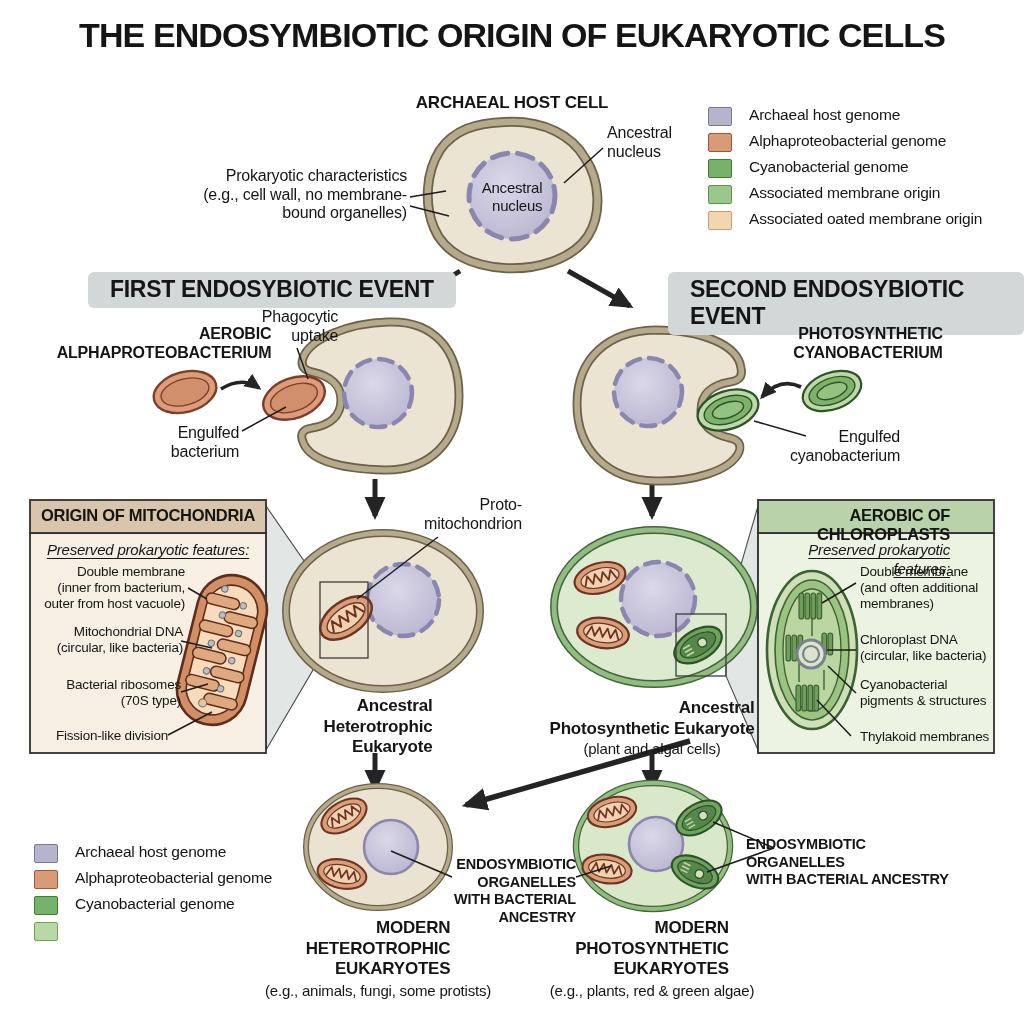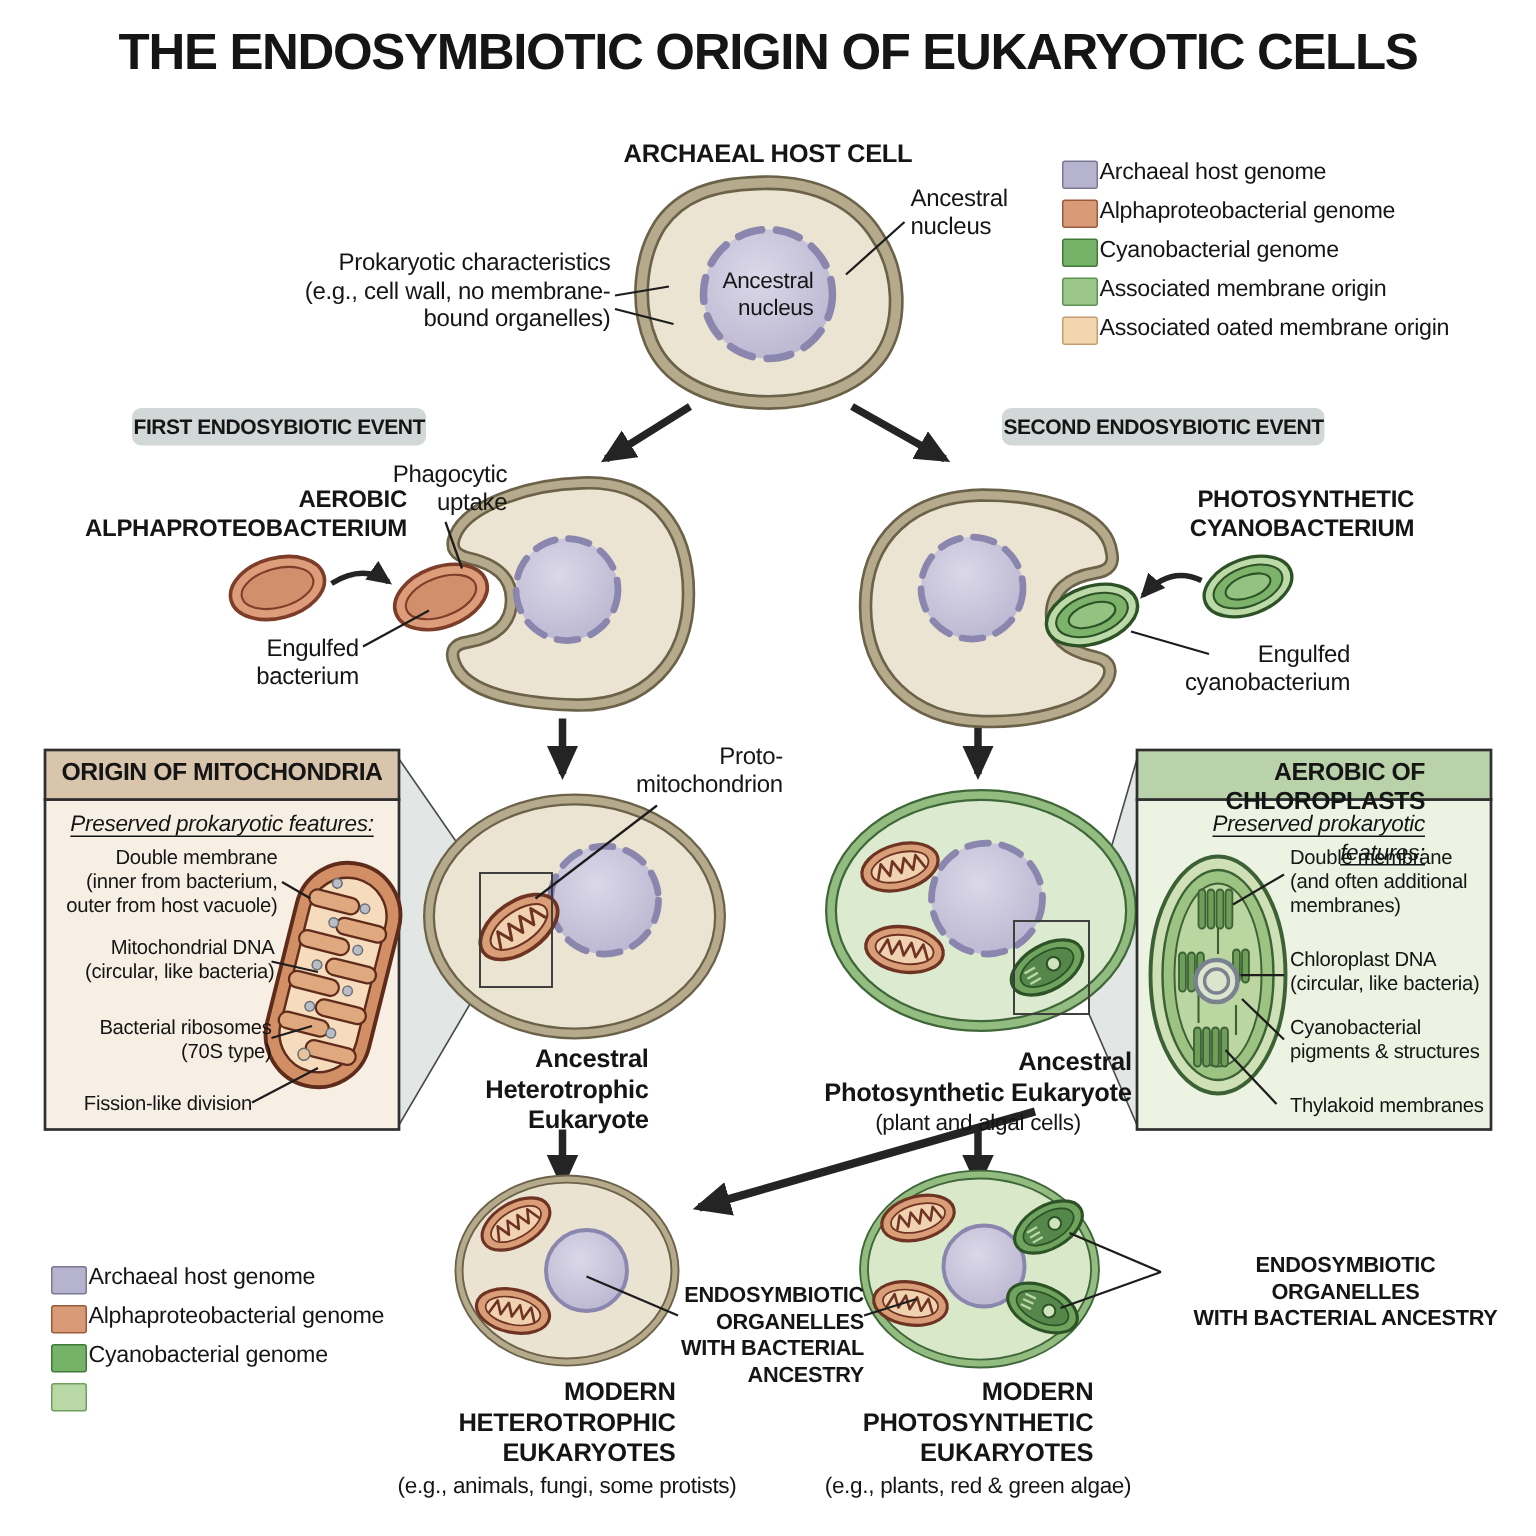--- a/index.html
+++ b/index.html
@@ -3,23 +3,23 @@
 <meta charset="utf-8">
 <style>
   html,body{margin:0;padding:0;background:#fff;}
   #stage{position:relative;width:1024px;height:1024px;background:#ffffff;overflow:hidden;
          font-family:"Liberation Sans",sans-serif;color:#151515;letter-spacing:-0.2px;}
   #shapes{position:absolute;left:0;top:0;}
   .lbl{position:absolute;white-space:pre-line;line-height:18.5px;font-size:16px;}
   .c{transform:translateX(-50%);text-align:right;}
   .b{font-weight:bold;}
   .title{top:26px;left:512px;font-size:34px;font-weight:bold;letter-spacing:-0.9px;white-space:nowrap;}
-  .badge{position:absolute;padding:4px 1px 5px;font-weight:bold;font-size:14px;border-radius:6px;letter-spacing:-0.3px;}
+  .badge{position:absolute;padding:4px 22px 5px;font-weight:bold;font-size:23px;border-radius:6px;letter-spacing:-0.3px;}
   .legend{position:absolute;display:flex;flex-direction:column;gap:6px;}
-  .lrow{display:flex;align-items:flex-start;gap:1px;}
+  .lrow{display:flex;align-items:flex-start;gap:17px;}
   .sw{width:22px;height:17px;border:1.6px solid #777;border-radius:2px;flex:0 0 auto;margin-top:1px;}
   .ltx{font-size:15.5px;line-height:18px;white-space:pre-line;}
   .boxtitle{font-weight:bold;font-size:16.5px;letter-spacing:-0.3px;}
   .feat{font-size:13.5px;line-height:16px;}
   .sub{font-size:15px;text-decoration:underline;text-underline-offset:3px;font-style:italic;}
   .small15{font-size:15px;line-height:17.5px;}
   .callout{font-weight:bold;font-size:14.5px;line-height:17.5px;}
 </style>
 </head>
 <body>
@@ -305,21 +305,21 @@
 Heterotrophic
 Eukaryote</div>
 <div class="lbl c b" style="top:698px;left:652px;font-size:17px;line-height:20.5px;">Ancestral
 Photosynthetic Eukaryote</div>
 <div class="lbl c small15" style="top:740px;left:652px;">(plant and algal cells)</div>
 
 <div class="lbl c callout" style="top:856px;left:515px;">ENDOSYMBIOTIC
 ORGANELLES
 WITH BACTERIAL
 ANCESTRY</div>
-<div class="lbl callout" style="top:836px;left:786px;width:222px;text-align:center;">ENDOSYMBIOTIC ORGANELLES
+<div class="lbl callout" style="top:836px;left:746px;width:222px;text-align:left;">ENDOSYMBIOTIC ORGANELLES
 WITH BACTERIAL ANCESTRY</div>
 
 <div class="lbl c b" style="top:918px;left:378px;font-size:17px;line-height:20.5px;">MODERN
 HETEROTROPHIC
 EUKARYOTES</div>
 <div class="lbl c small15" style="top:982px;left:378px;white-space:nowrap;">(e.g., animals, fungi, some protists)</div>
 <div class="lbl c b" style="top:918px;left:652px;font-size:17px;line-height:20.5px;">MODERN
 PHOTOSYNTHETIC
 EUKARYOTES</div>
 <div class="lbl c small15" style="top:982px;left:652px;white-space:nowrap;">(e.g., plants, red &amp; green algae)</div>

